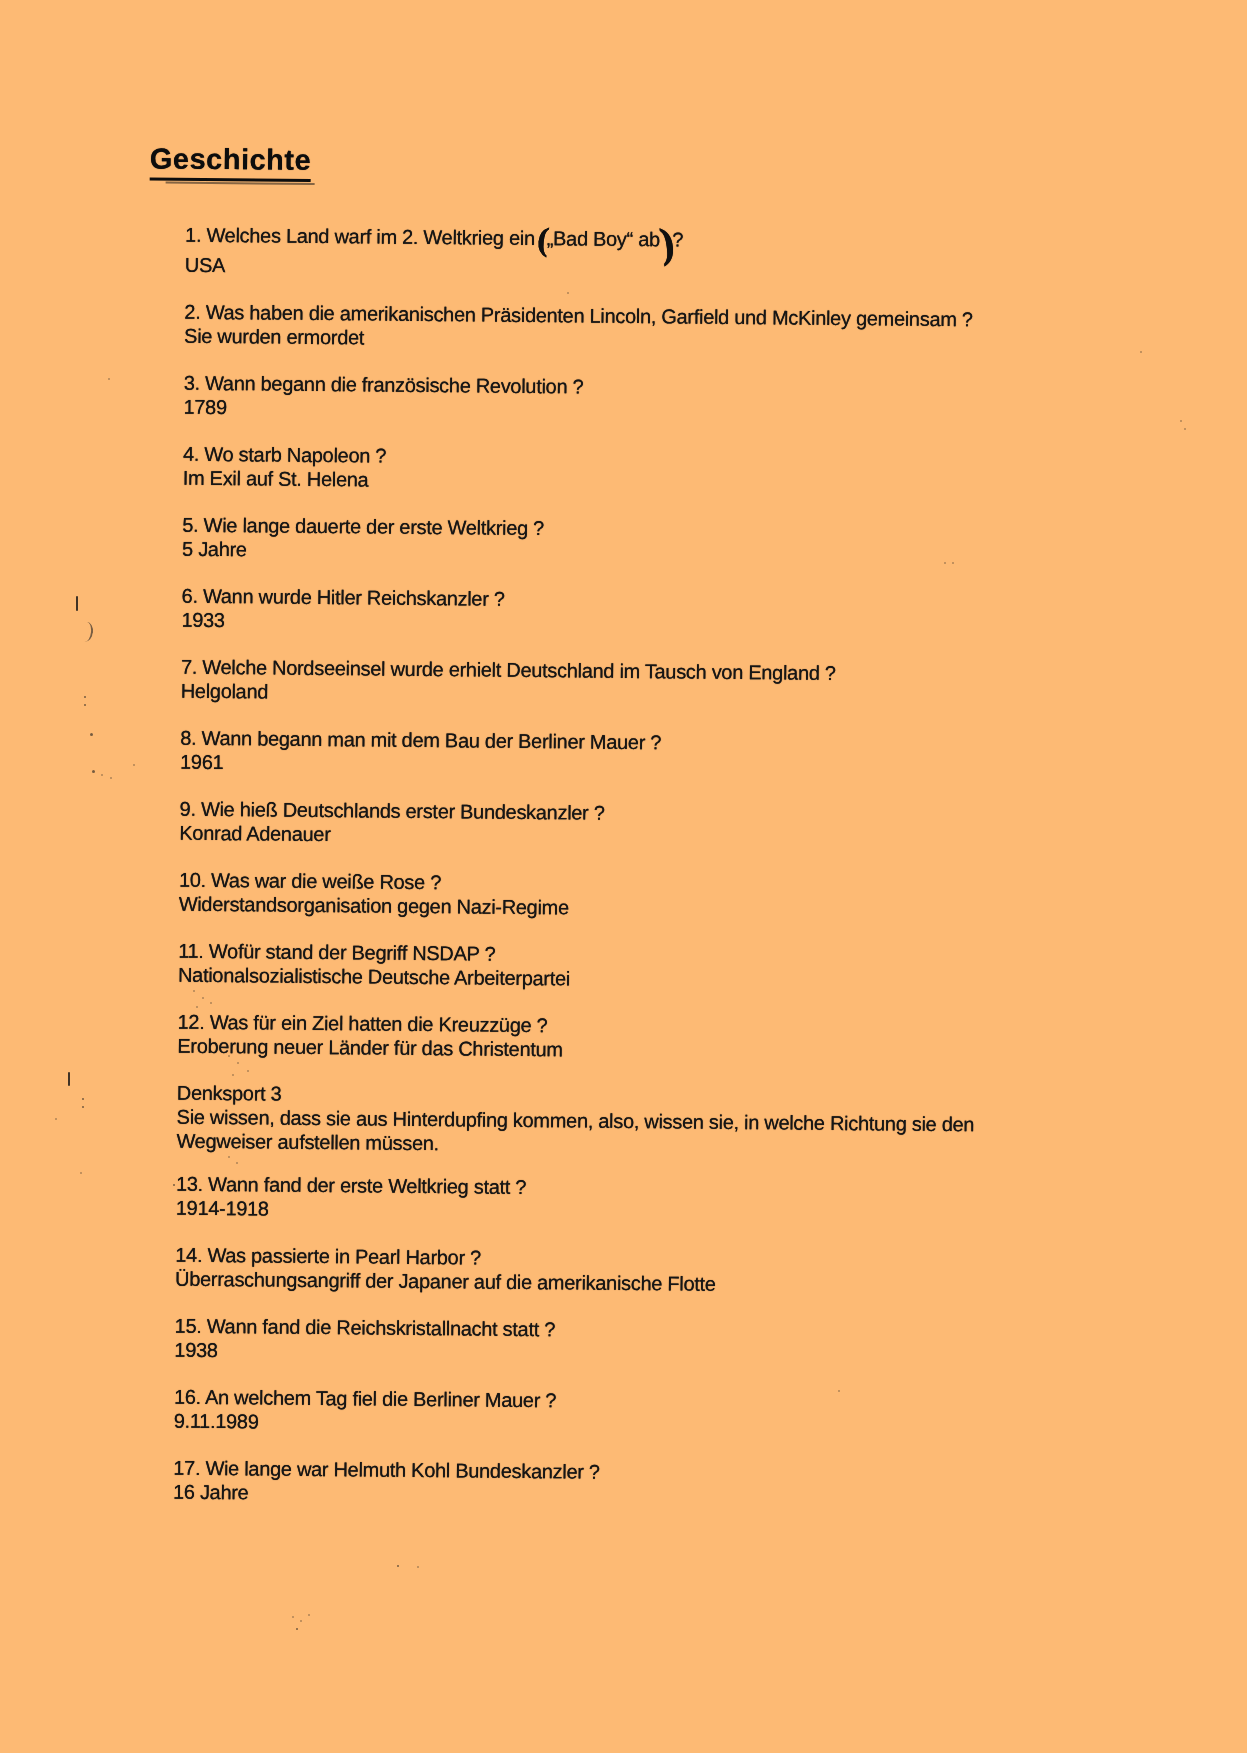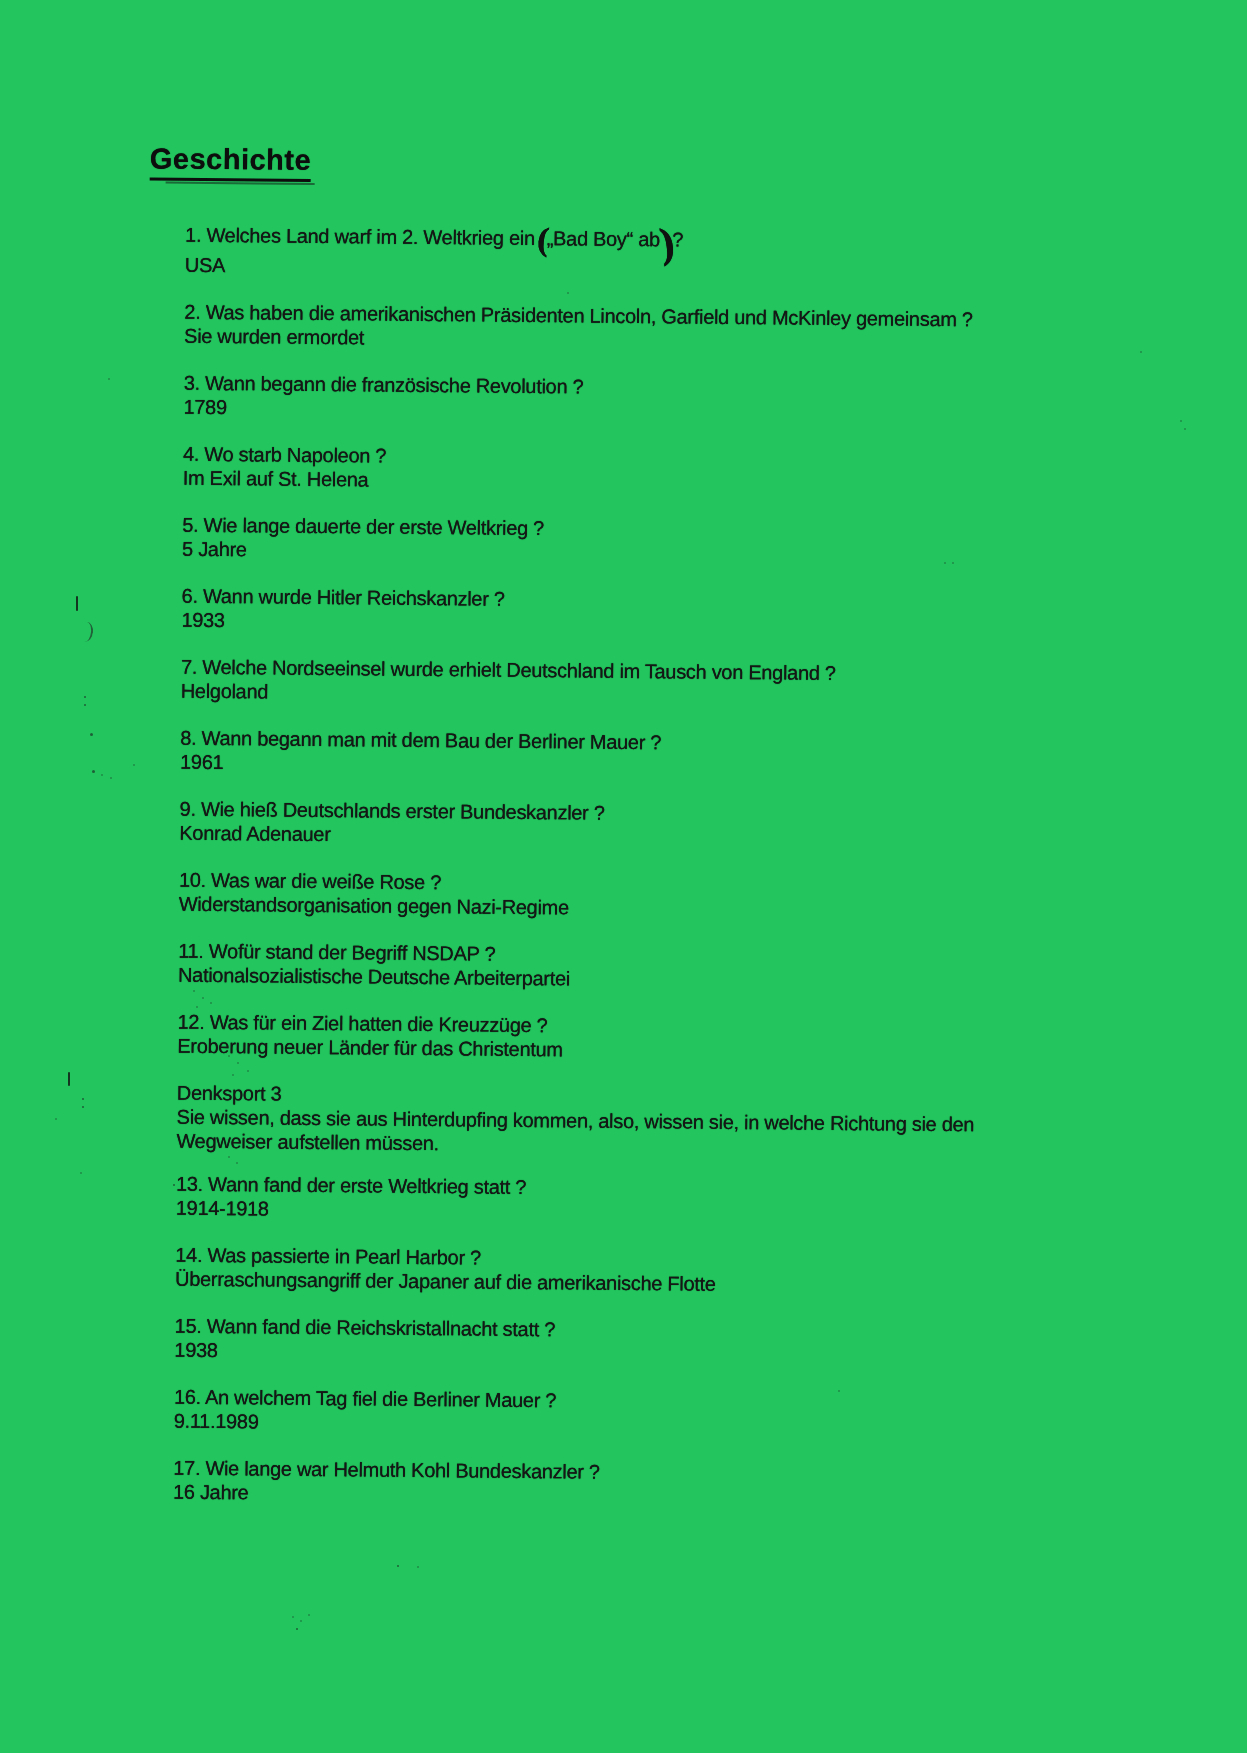--- a/index.html
+++ b/index.html
@@ -1,19 +1,19 @@
 <!DOCTYPE html>
 <html><head>
 <meta charset="utf-8">
 <style>
   html,body{margin:0;padding:0;background:#ffffff;}
   .page{
     position:relative;
     width:1247px;height:1753px;
-    background:#22c55e;
+    background:#fdba74;
     overflow:hidden;
     font-family:"Liberation Sans","DejaVu Sans",sans-serif;
     color:#161616;
     text-decoration:underline;
   }
   .content{
     position:absolute;inset:0;
     padding:146px 40px 0 143px;
     transform:rotate(0.55deg);
     transform-origin:50% 50%;

